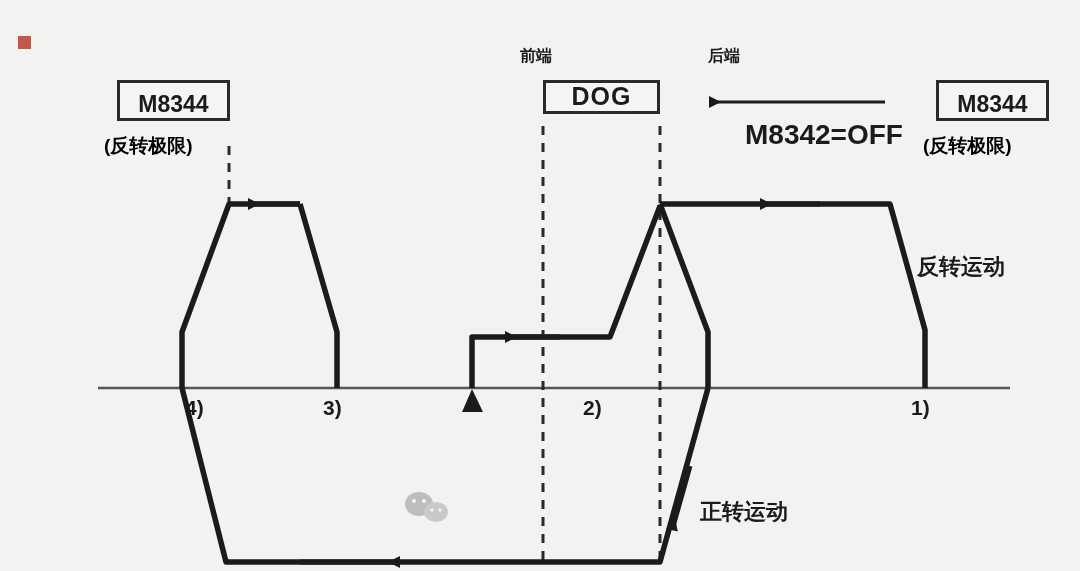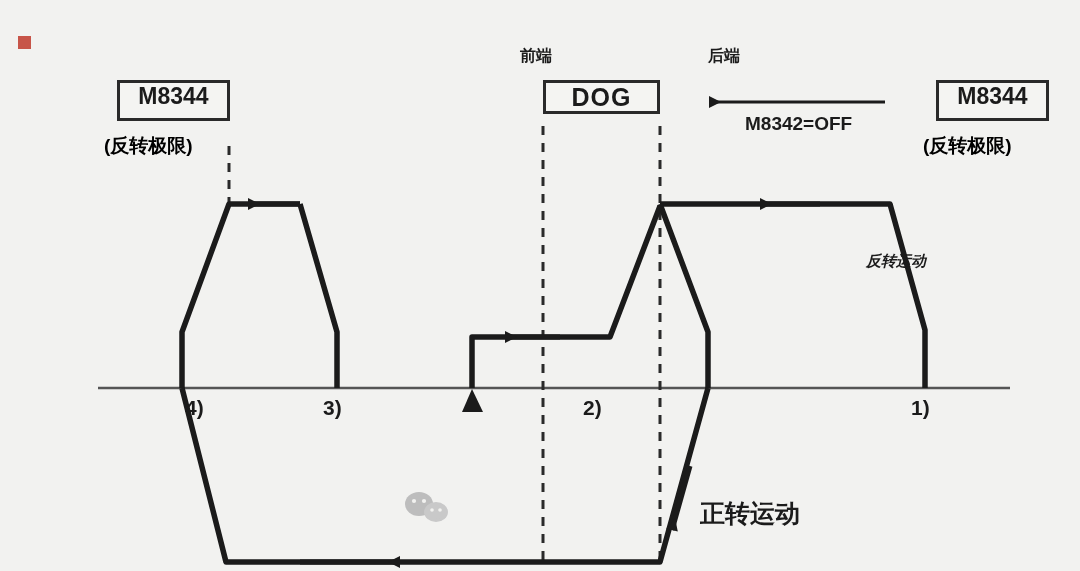--- a/index.html
+++ b/index.html
@@ -35,21 +35,21 @@
     background: #c0392b;
     opacity: 0.85;
   }
 
   
   .box {
     position: absolute;
     border: 3px solid #2a2a2a;
     background: #f4f4f2;
     display: flex;
-    align-items: flex-start;
+    align-items: flex-end;
     justify-content: center;
     font-weight: bold;
     color: #1b1b1b;
     box-sizing: border-box;
   }
   .box-caption {
     position: absolute;
     font-size: 19px;
     font-weight: bold;
     color: #000000;
@@ -67,23 +67,23 @@
   
   .lbl {
     position: absolute;
     font-weight: bold;
     color: #1b1b1b;
     white-space: nowrap;
   }
   #lbl-front   { left: 520px; top: 46px;  font-size: 16px; }
   #lbl-rear    { left: 660px; top: 46px;  font-size: 16px; margin-left: 48px; }
   #lbl-dir     { left: 738px; top: 74px;  font-size: 20px; }
-  #lbl-m8342   { left: 745px; top: 113px; font-size: 19px; letter-spacing: 0px;}
-  #lbl-rev     { left: 866px; top: 252px; font-size: 15px; font-style: italic; }
-  #lbl-fwd     { left: 700px; top: 497px; font-size: 25px; }
+  #lbl-m8342   { left: 745px; top: 119px; font-size: 28px; letter-spacing: 0px;}
+  #lbl-rev     { left: 917px; top: 252px; font-size: 22px; }
+  #lbl-fwd     { left: 700px; top: 497px; font-size: 22px; }
 
   
   #idx-4 { left: 185px; top: 396px; font-size: 21px; }
   #idx-3 { left: 323px; top: 396px; font-size: 21px; }
   #idx-2 { left: 583px; top: 396px; font-size: 21px; }
   #idx-1 { left: 911px; top: 396px; font-size: 21px; }
 
   
   #watermark {
     position: absolute;

